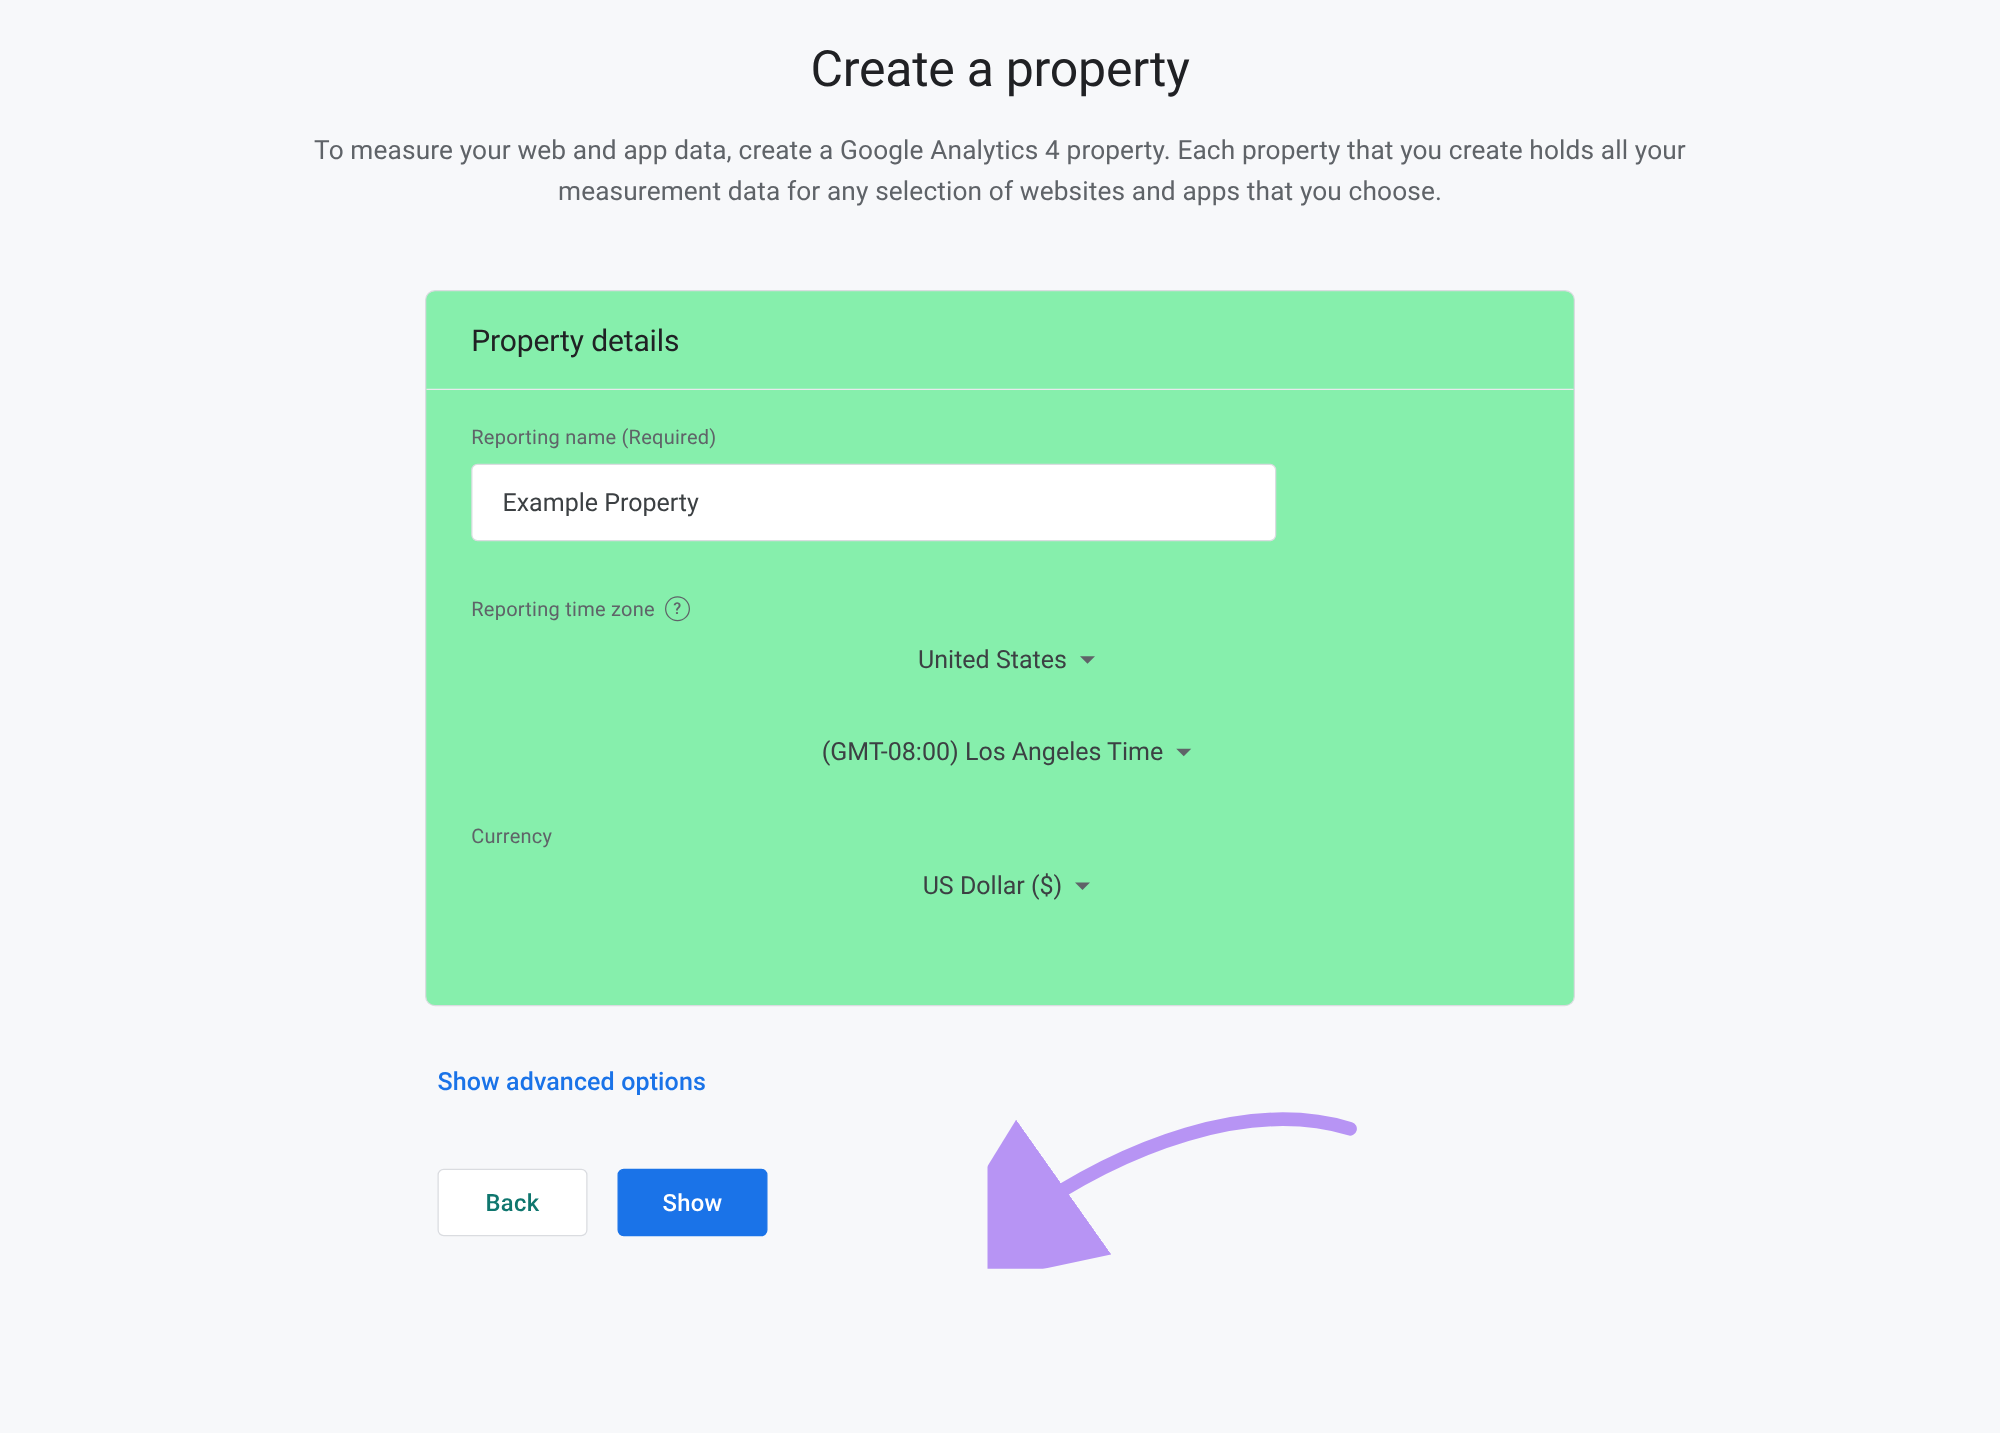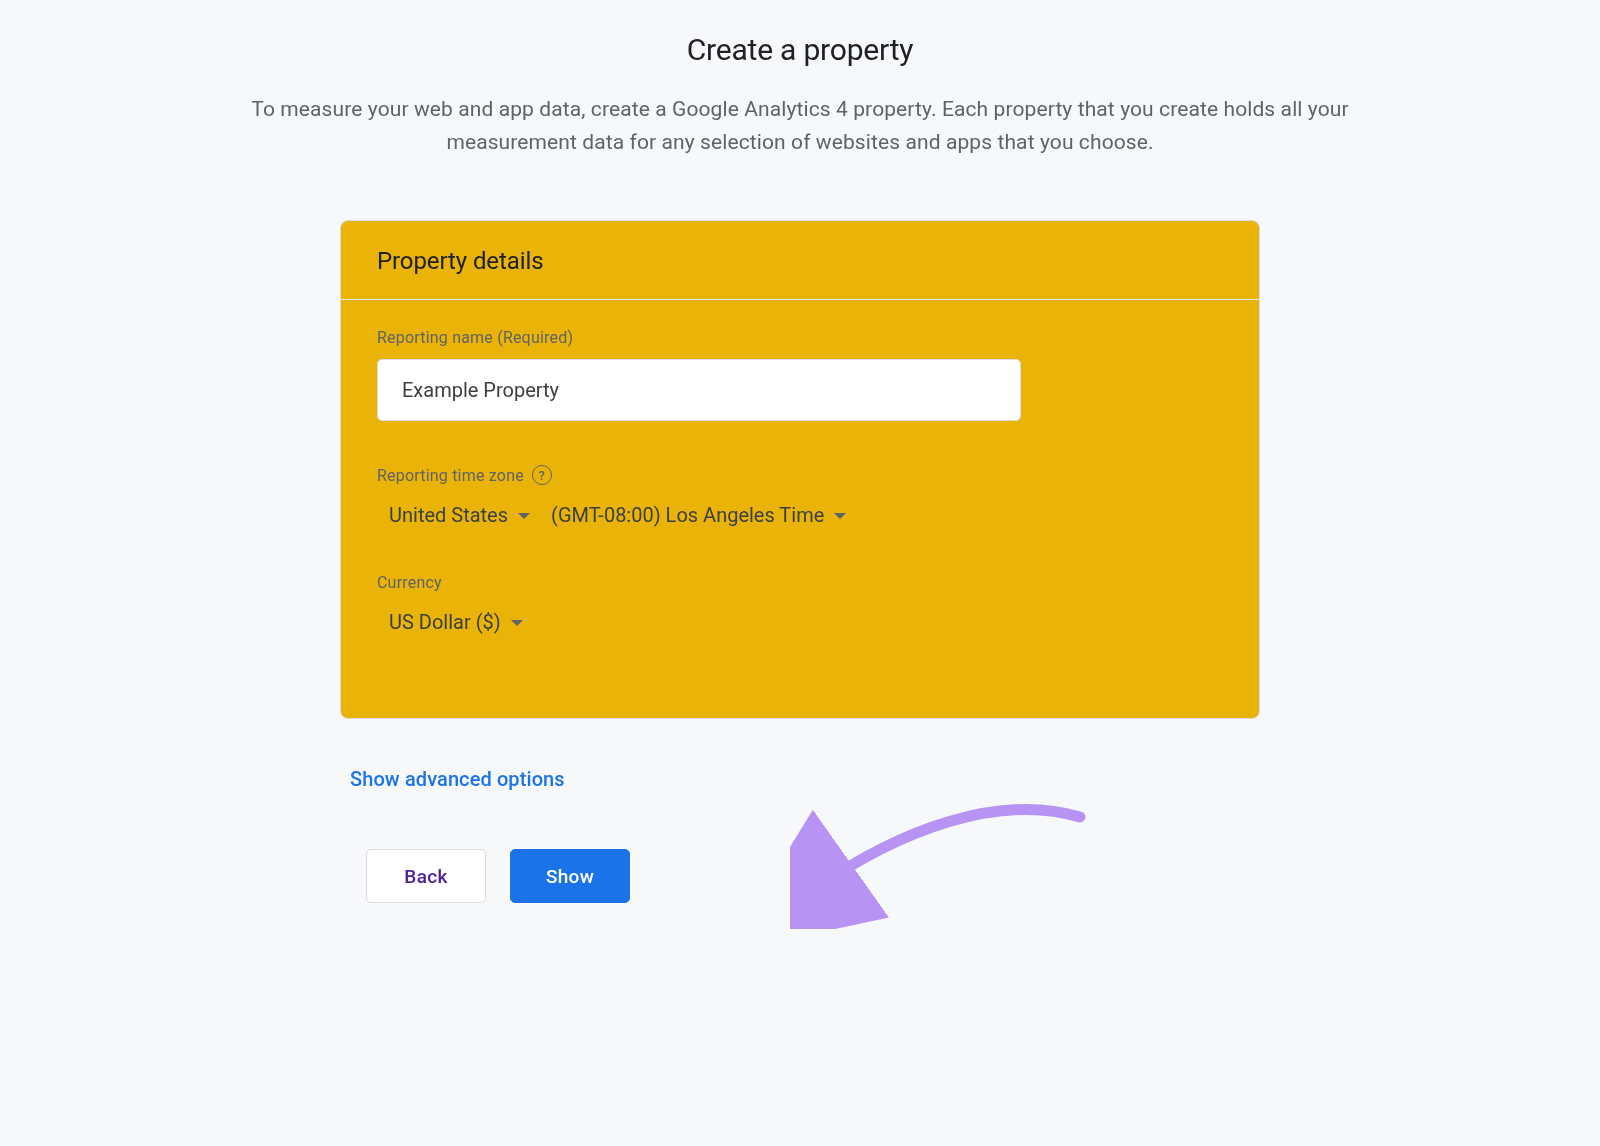--- a/index.html
+++ b/index.html
@@ -5,39 +5,39 @@
     * { box-sizing: border-box; margin: 0; padding: 0; }
     body {
       background: #f7f8fa;
       font-family: 'Google Sans', Roboto, Arial, sans-serif;
       color: #3c4043;
       min-height: 1146px;
       padding: 32px 20px;
     }
     .container { max-width: 1260px; margin: 0 auto; }
     .page-title {
-      font-size: 30px;
+      font-size: 40px;
       font-weight: 400;
       color: #202124;
       text-align: center;
       letter-spacing: -0.2px;
       margin-bottom: 26px;
     }
     .page-subtitle {
       font-size: 21px;
       color: #5f6368;
       text-align: center;
       max-width: 1220px;
       margin: 0 auto 62px auto;
       line-height: 1.55;
       font-weight: 400;
       letter-spacing: 0.1px;
     }
     .card {
-      background: #eab308;
+      background: #86efac;
       border: 1px solid #dadce0;
       border-radius: 8px;
       max-width: 920px;
       margin: 0 auto;
       overflow: hidden;
     }
     .card-header {
       padding: 26px 36px 24px 36px;
       border-bottom: 1px solid #e8eaed;
     }
@@ -66,21 +66,21 @@
       padding: 0 24px;
       font-size: 20px;
       color: #3c4043;
       font-family: inherit;
       outline: none;
       background: #fff;
     }
     .field-group { margin-bottom: 44px; }
     .field-group.tz { margin-bottom: 40px; }
     .field-group.cur { margin-bottom: 44px; }
-    .dropdown-row { display: flex; align-items: center; gap: 17px; padding-left: 10px; }
+    .dropdown-row { display: flex; align-items: center; gap: 38px; padding-left: 10px; flex-direction: column; }
     .dropdown {
       display: inline-flex;
       align-items: center;
       gap: 10px;
       font-size: 20px;
       color: #3c4043;
       cursor: pointer;
       padding: 6px 2px;
       background: transparent;
       border: none;
@@ -138,23 +138,22 @@
       cursor: pointer;
       font-family: inherit;
       letter-spacing: 0.3px;
       display: inline-flex;
       align-items: center;
       justify-content: center;
     }
     .btn-back {
       background: #fff;
       border: 1px solid #dadce0;
-      color: #4c1d95;
+      color: #0f766e;
       min-width: 120px;
-      margin-left: 16px;
     }
     .btn-next {
       background: #1a73e8;
       border: 1px solid #1a73e8;
       color: #fff;
       min-width: 120px;
     }
     .arrow-svg {
       position: absolute;
       left: 440px;

